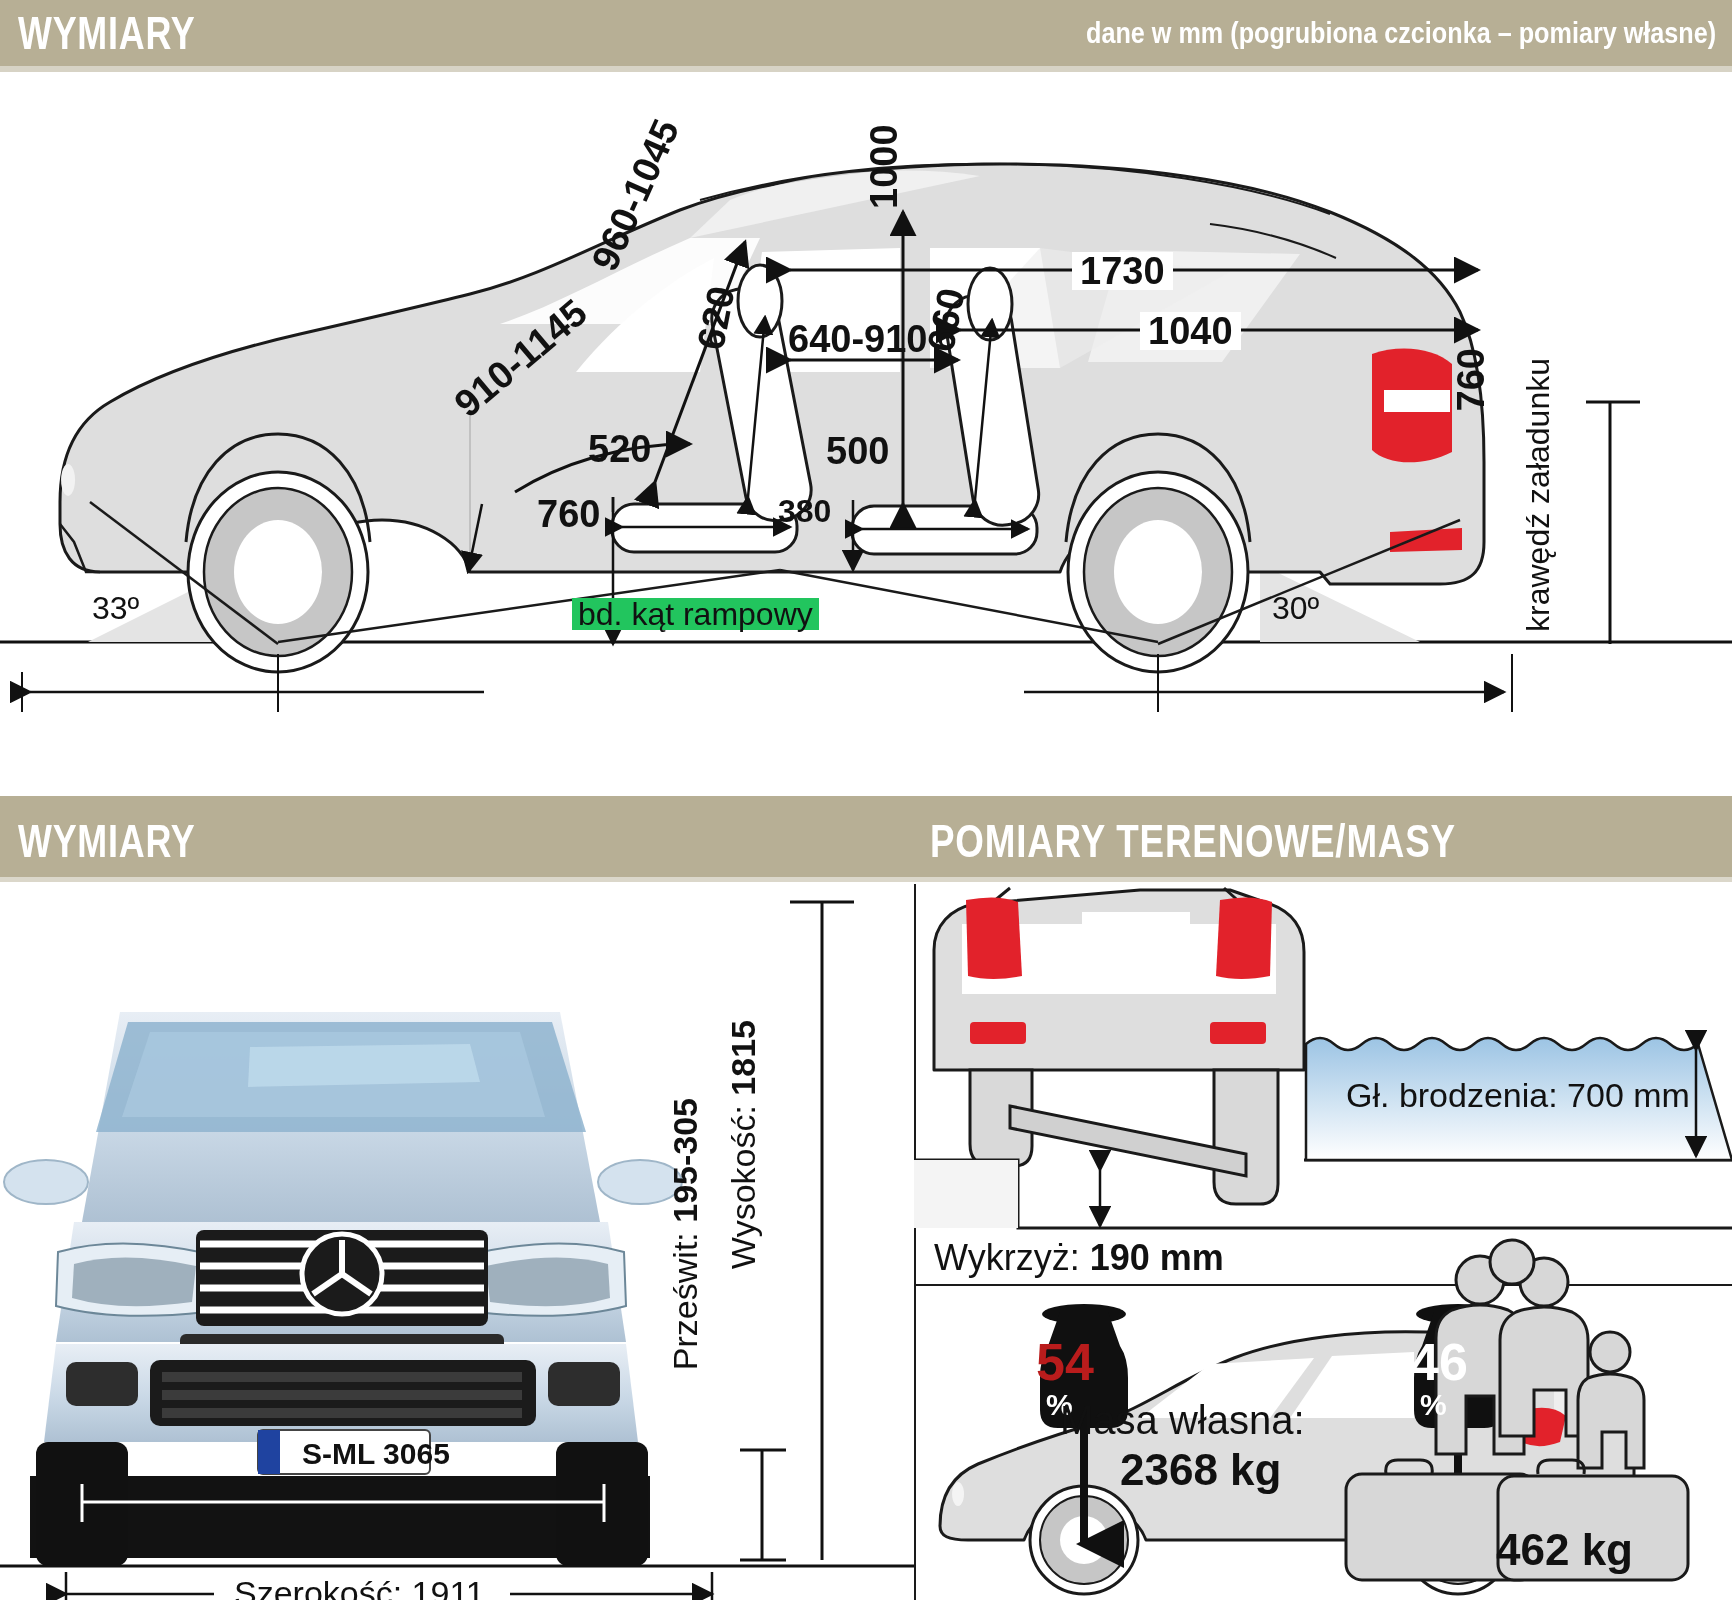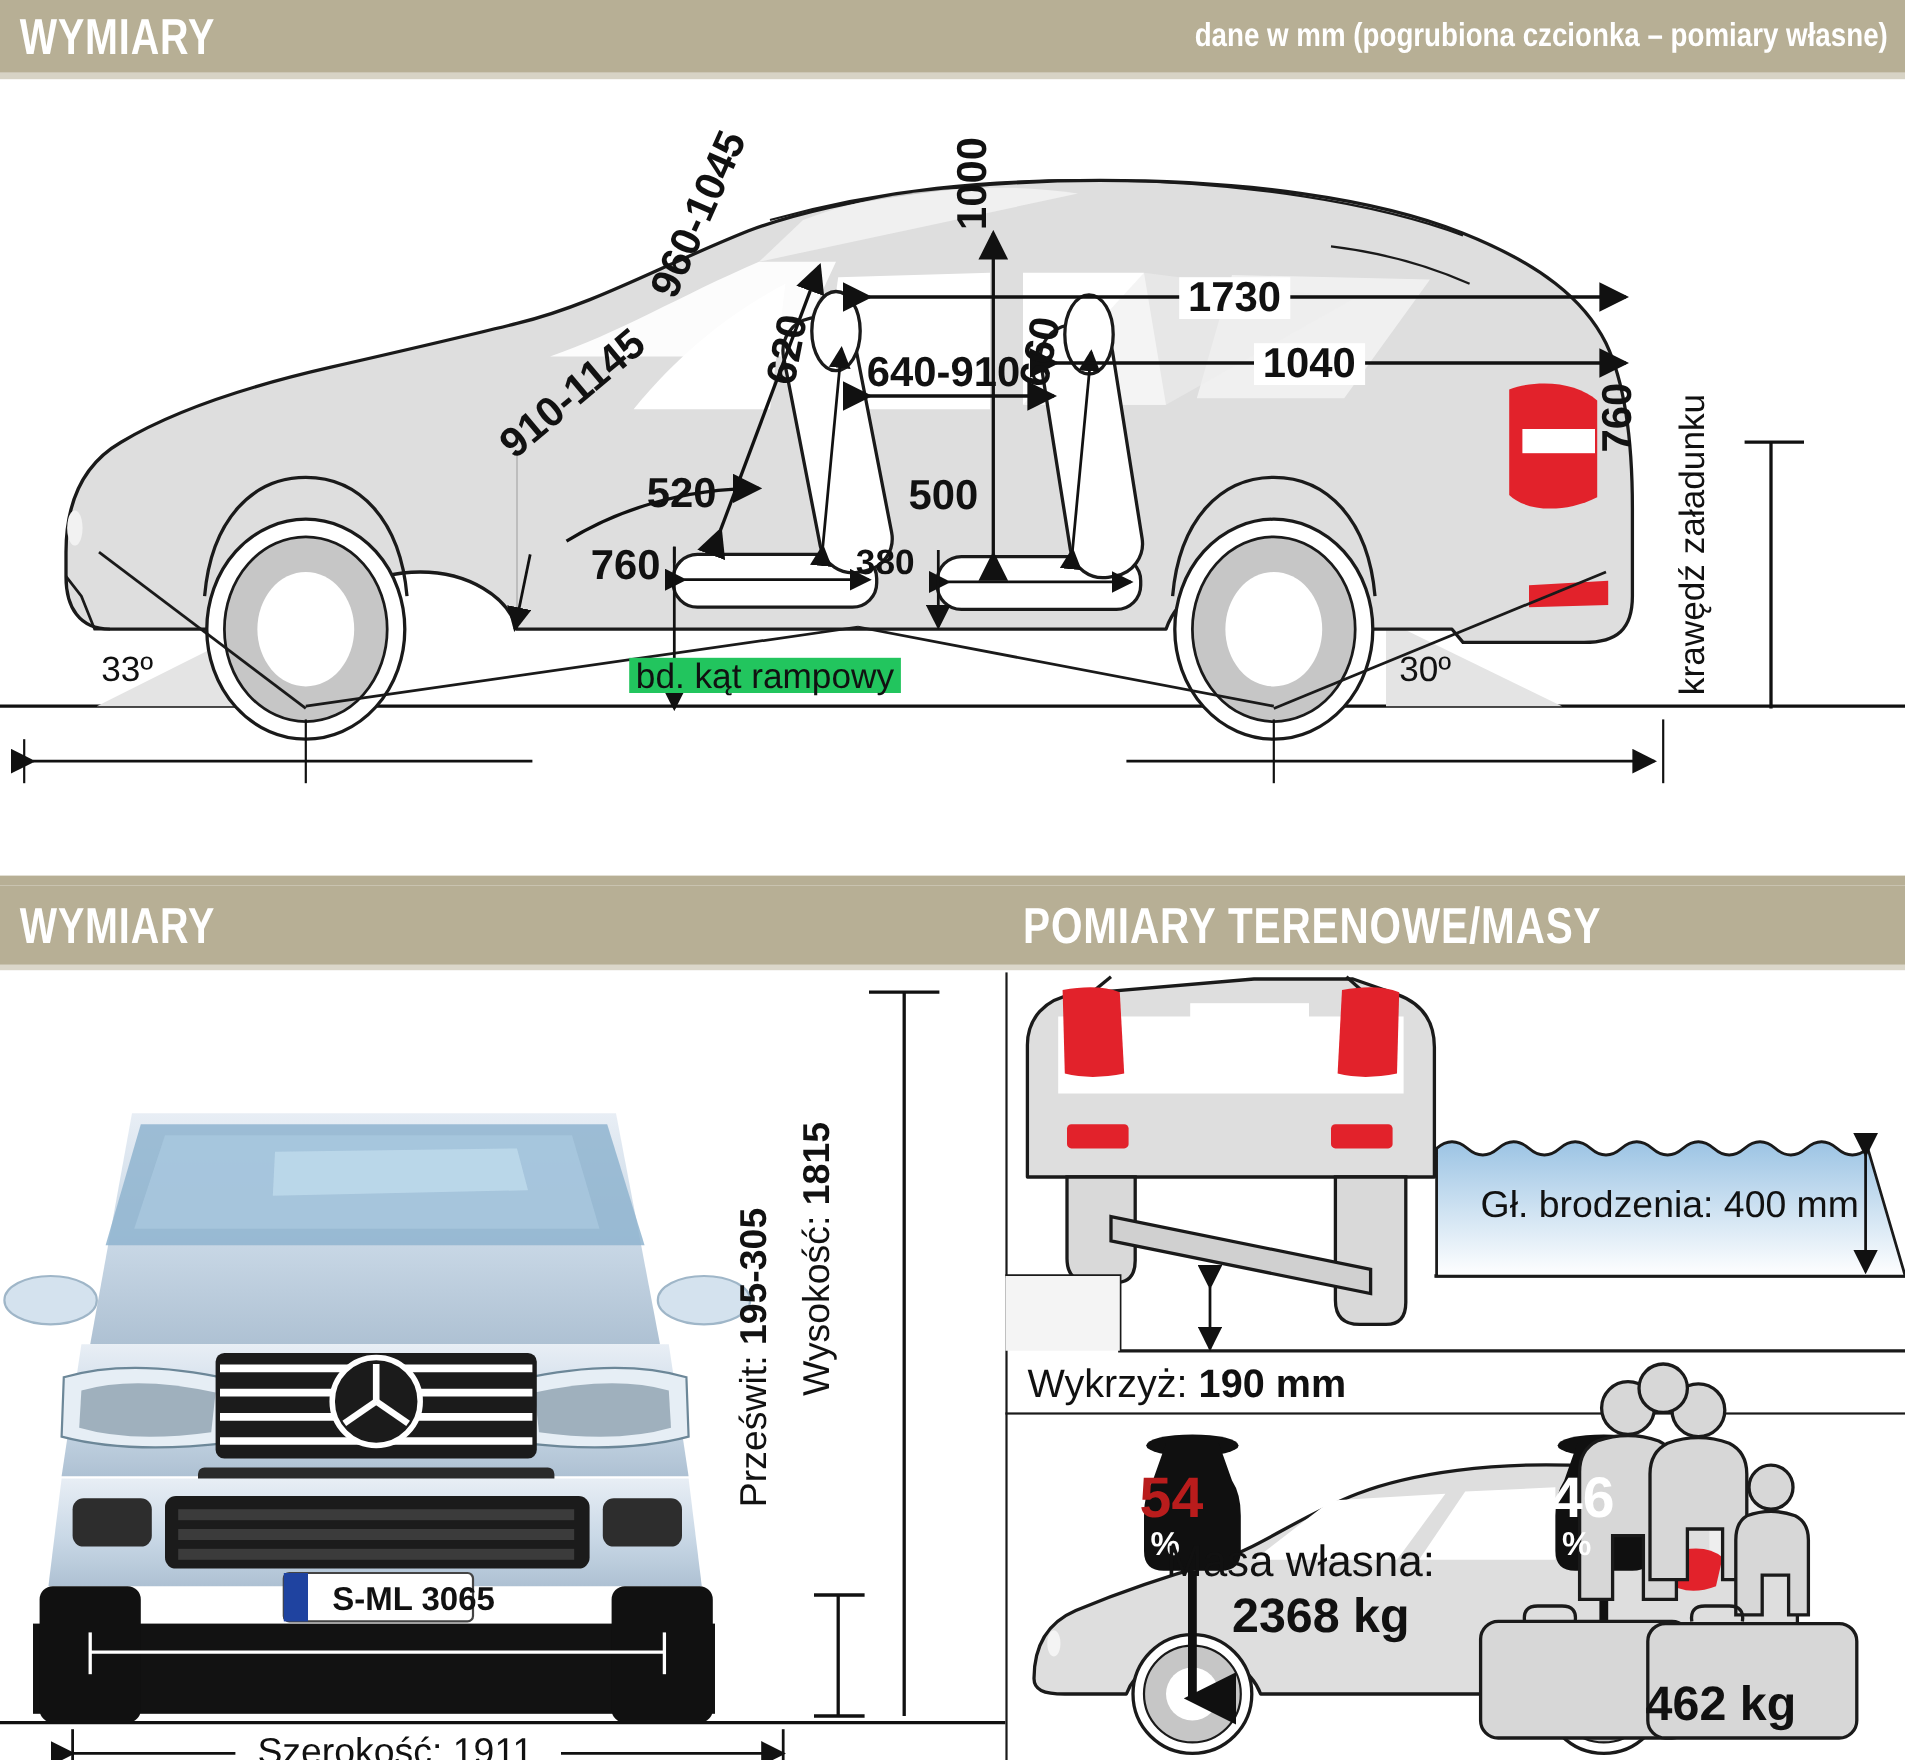--- a/index.html
+++ b/index.html
@@ -359,21 +359,21 @@
     <line x1="782" y1="166" x2="782" y2="272" stroke="#111" stroke-width="2.5" marker-start="url(#ah3)" marker-end="url(#ah3)"></line>
     <defs>
       <marker id="ah3" markerWidth="9" markerHeight="9" refX="8" refY="4.5" orient="auto">
         <path d="M0,0 L9,4.5 L0,9 z" fill="#111"></path>
       </marker>
     </defs>
 
     <line x1="186" y1="286" x2="186" y2="342" stroke="#111" stroke-width="2.5" marker-start="url(#ah3)" marker-end="url(#ah3)"></line>
   </svg>
 
-  <div class="lbl" style="left:1346px;top:1078px;font-size:34px;">Gł. brodzenia: 400 mm</div>
+  <div class="lbl" style="left:1346px;top:1078px;font-size:34px;">Gł. brodzenia: 700 mm</div>
   <div class="lbl" style="left:934px;top:1240px;font-size:36px;">
     <span>Wykrzyż: </span><b>190 mm</b>
   </div>
 
   <div class="hsep" style="left:914px;top:1284px;width:818px;"></div>
 
   <svg width="818" height="316" style="top:1286px;left:914px">
 
     <path d="M26,240 C26,212 36,190 64,178 C108,160 150,146 186,136
              C230,122 268,92 320,72 C372,52 446,44 512,46

